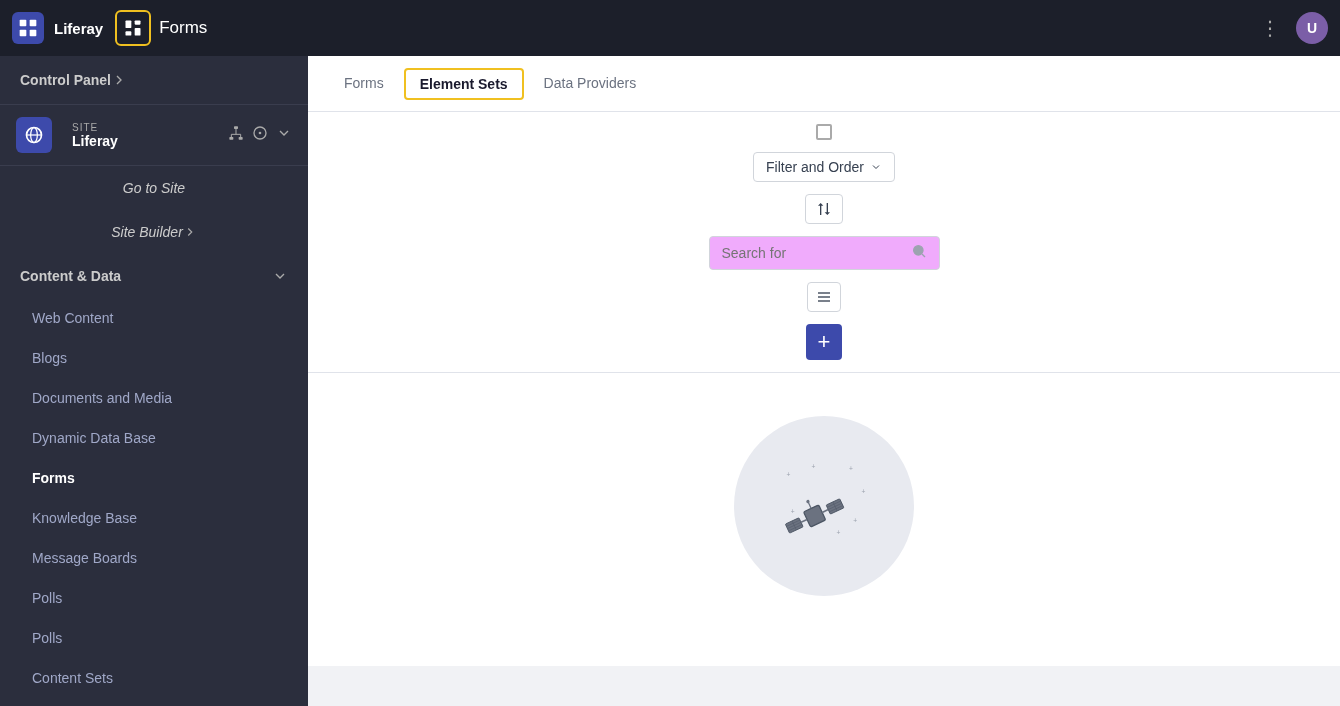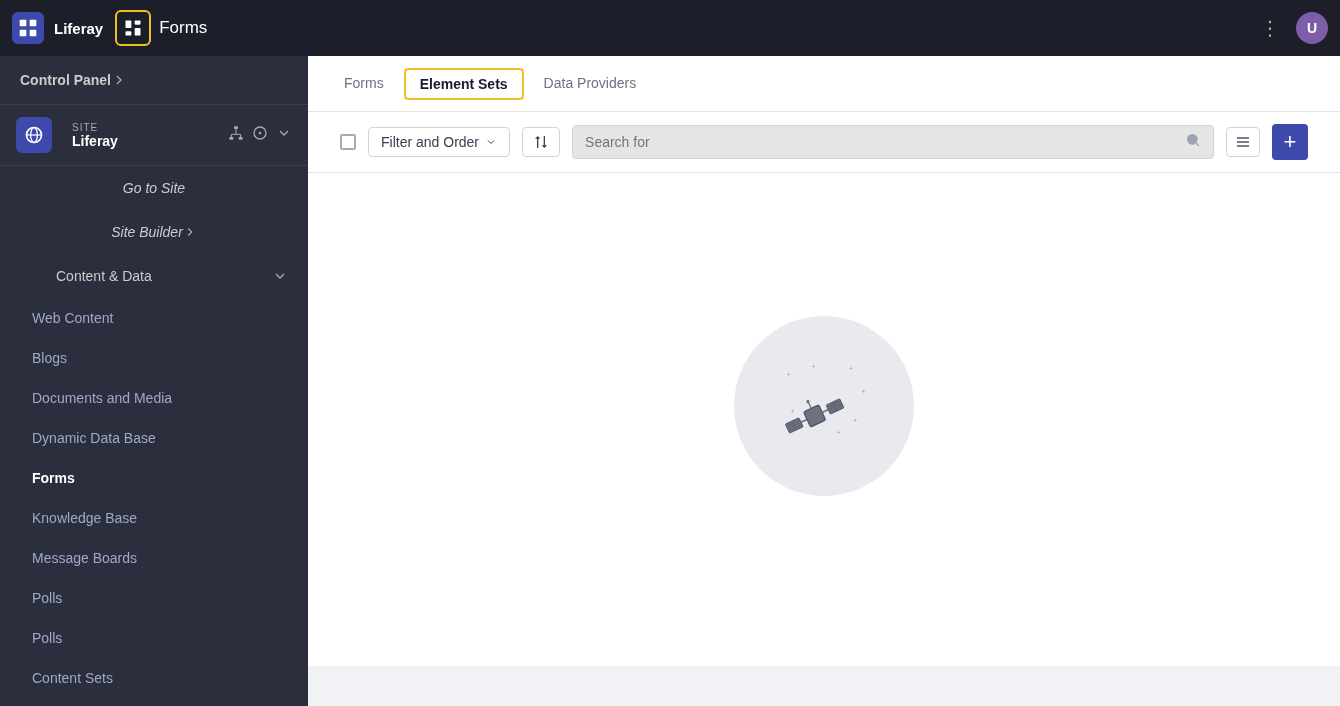--- a/index.html
+++ b/index.html
@@ -81,23 +81,22 @@
     .nav-item {
       display: flex; align-items: center; justify-content: center;
       padding: 14px 12px; color: #ccc; font-size: 14px; cursor: pointer;
       transition: background 0.15s;
       font-style: italic;
     }
     .nav-item svg { width: 14px; height: 14px; fill: #aaa; }
 
     .nav-section-header {
       display: flex; align-items: flex-end; justify-content: space-between;
-      padding: 14px 20px; color: #ccc; font-size: 14px; font-weight: 400;
+      padding: 14px 20px; color: #ccc; font-size: 14px; font-weight: 700;
       cursor: pointer;
-      margin-left: 36px;
     }
     .nav-section-header svg { width: 16px; height: 16px; fill: #aaa; }
 
     .nav-sub-item {
       display: flex; align-items: center; padding: 12px 20px 12px 32px;
       color: #a0a8c8; font-size: 14px; cursor: pointer;
     }
     .nav-sub-item.active { color: #fff; font-weight: 700; }
 
     
@@ -114,42 +113,42 @@
       cursor: pointer; border-bottom: 2px solid transparent;
       display: flex; align-items: center;
     }
     .tab-element-sets {
       border: 2px solid #f0c020; border-radius: 4px; padding: 6px 14px;
       color: #1a1a2e; font-weight: 600; margin: 0 4px;
     }
 
     
     .toolbar {
-      display: flex; align-items: center; padding: 12px 32px; background: #fff;
-      border-bottom: 1px solid #e0e3ea; gap: 12px; flex-shrink: 0;
+      display: flex; align-items: center; padding: 12px 8px; background: #fff;
+      border-bottom: 1px solid #e0e3ea; gap: 12px; flex-shrink: 0; flex-direction: column;
     }
     .toolbar-checkbox {
       width: 16px; height: 16px; border: 2px solid #aaa; border-radius: 2px;
       cursor: pointer; flex-shrink: 0;
     }
     .filter-btn {
       display: flex; align-items: center; gap: 6px; padding: 6px 12px;
       border: 1px solid #d1d5db; border-radius: 4px; background: #fff;
       color: #374151; font-size: 14px; cursor: pointer;
     }
     .filter-btn svg { width: 12px; height: 12px; fill: #374151; }
     .sort-btn {
       display: flex; align-items: center; padding: 6px 10px;
       border: 1px solid #d1d5db; border-radius: 4px; background: #fff;
       cursor: pointer;
     }
     .sort-btn svg { width: 16px; height: 16px; fill: #374151; }
     .search-bar {
       flex: 1; display: flex; align-items: center;
-      border: 1px solid #d1d5db; border-radius: 4px; background: #e5e5e5;
+      border: 1px solid #d1d5db; border-radius: 4px; background: #f0abfc;
       padding: 6px 12px; gap: 8px;
     }
     .search-input {
       flex: 1; border: none; background: transparent; outline: none;
       font-size: 14px; color: #374151;
     }
     .search-icon svg { width: 16px; height: 16px; fill: #9ca3af; }
     .view-toggle { display: flex; gap: 4px; }
     .view-btn {
       padding: 6px 8px; border: 1px solid #d1d5db; border-radius: 4px;

